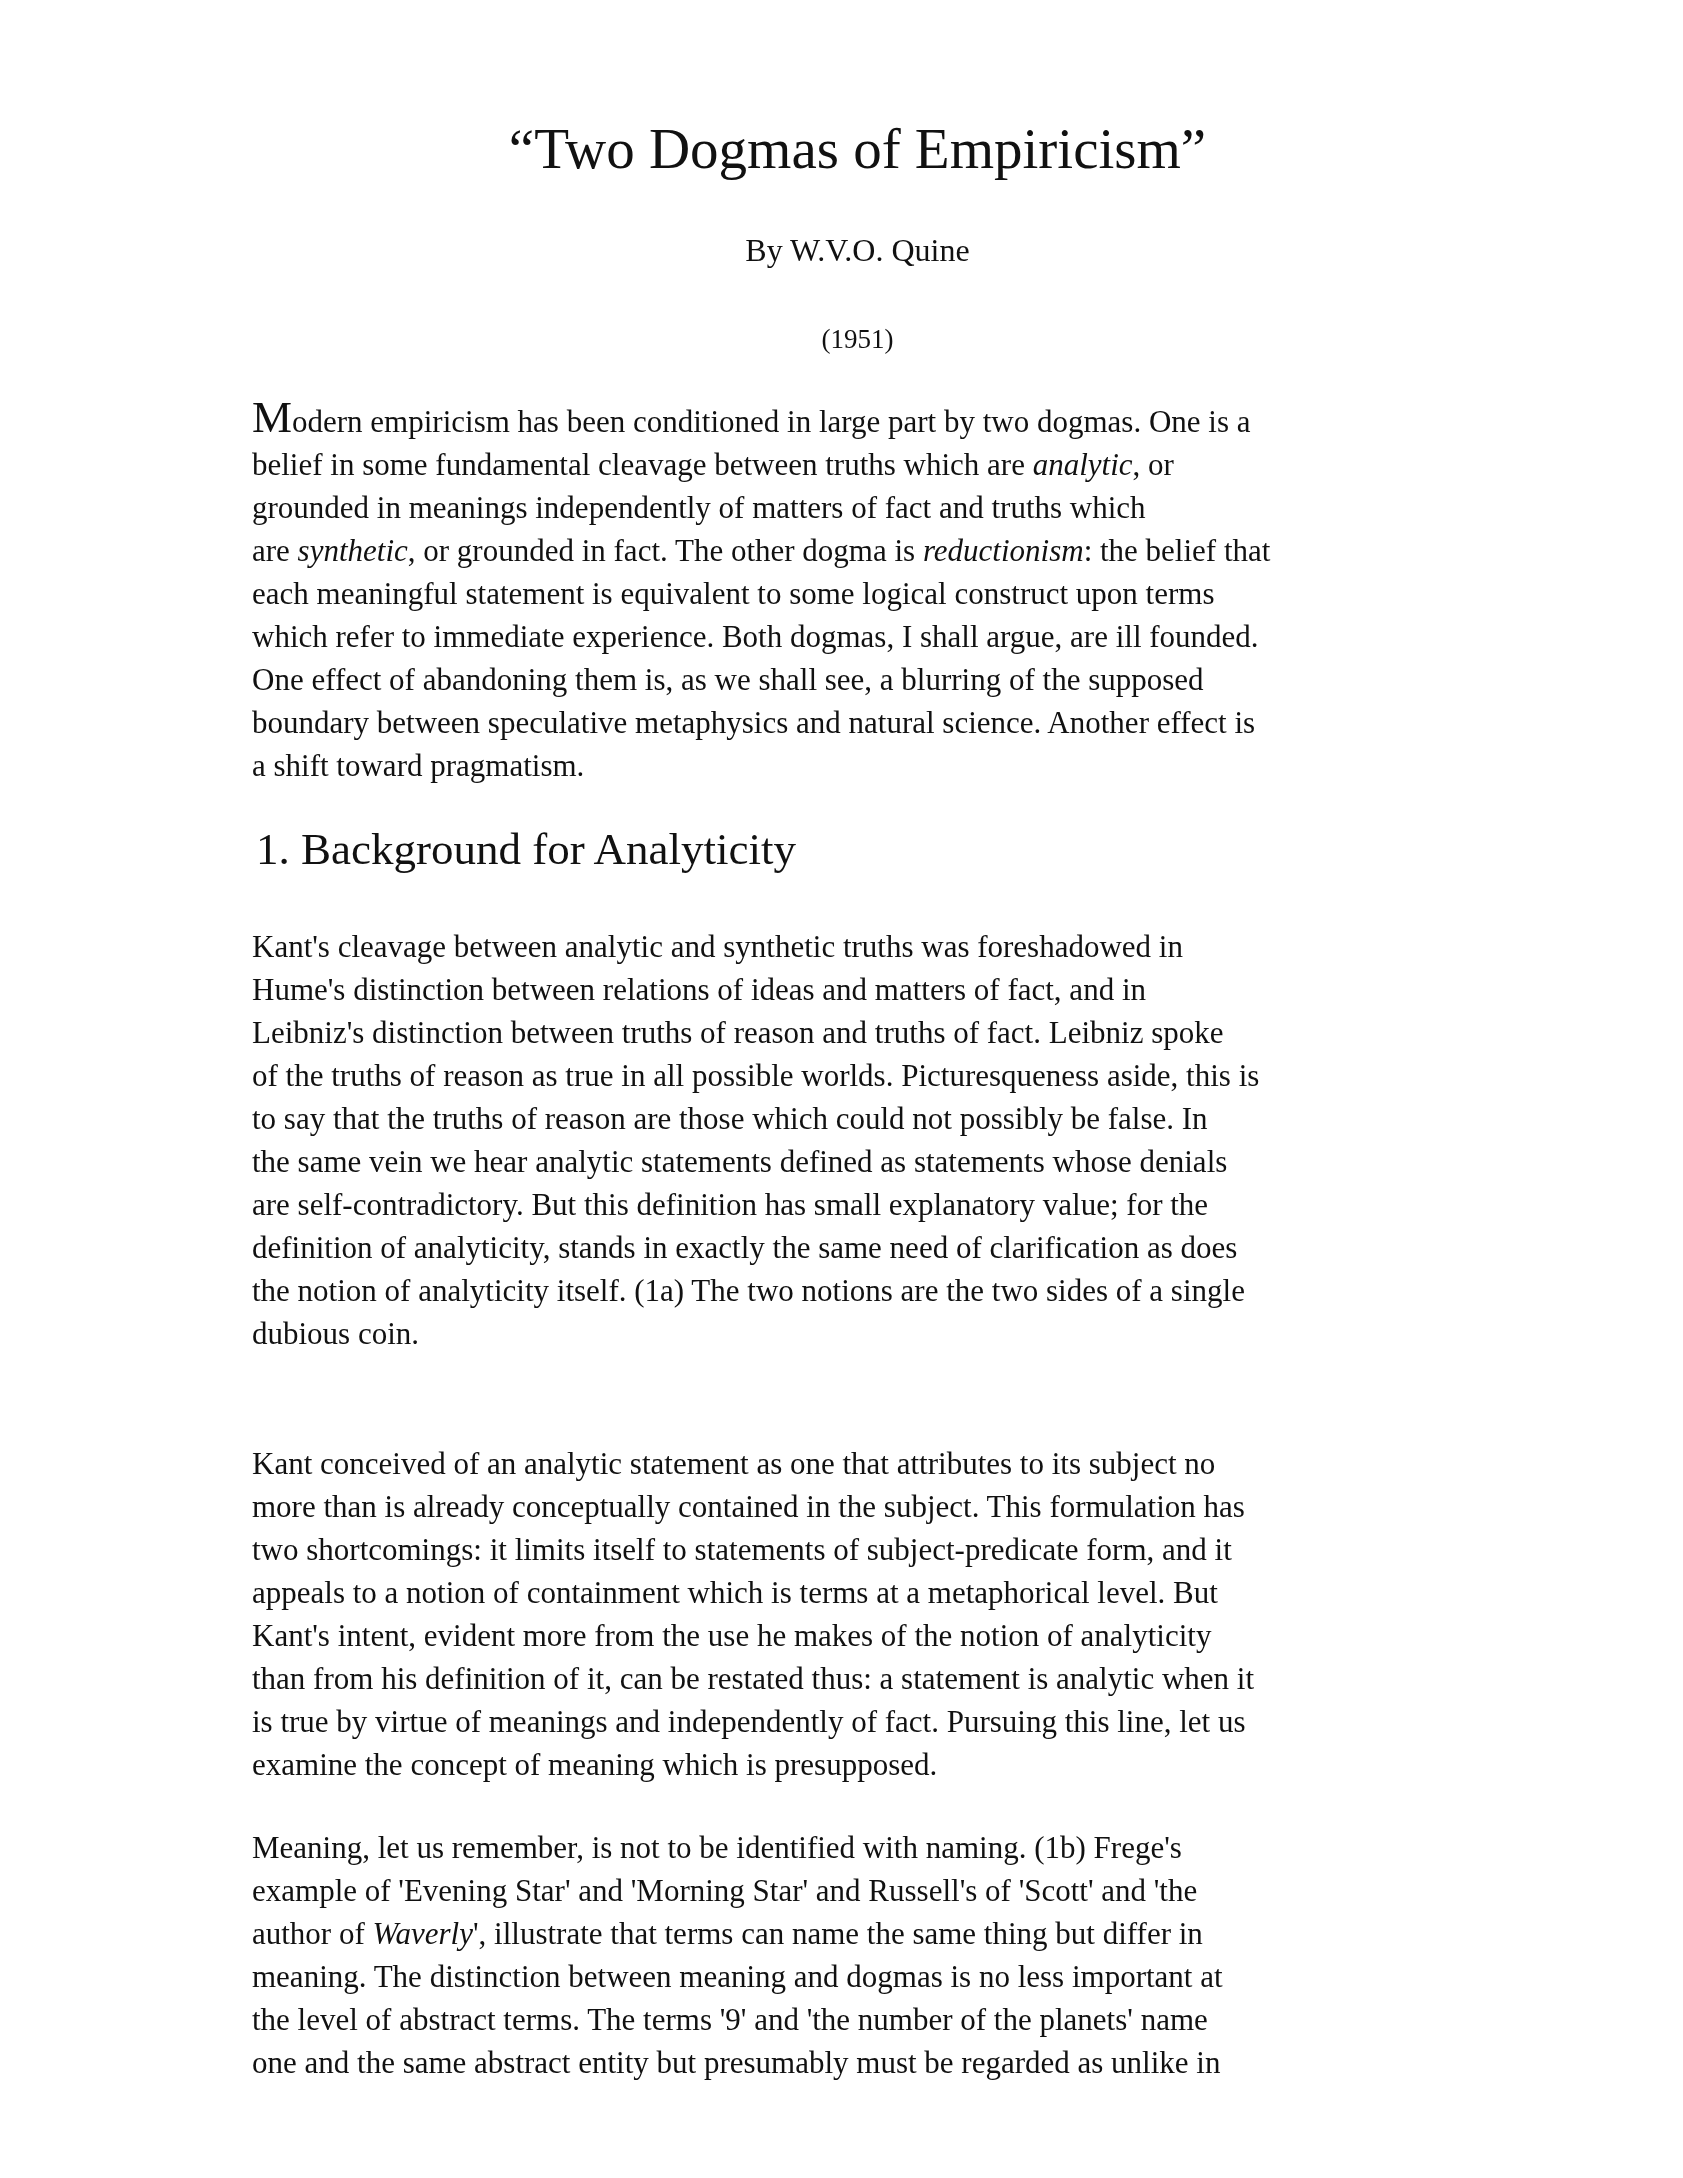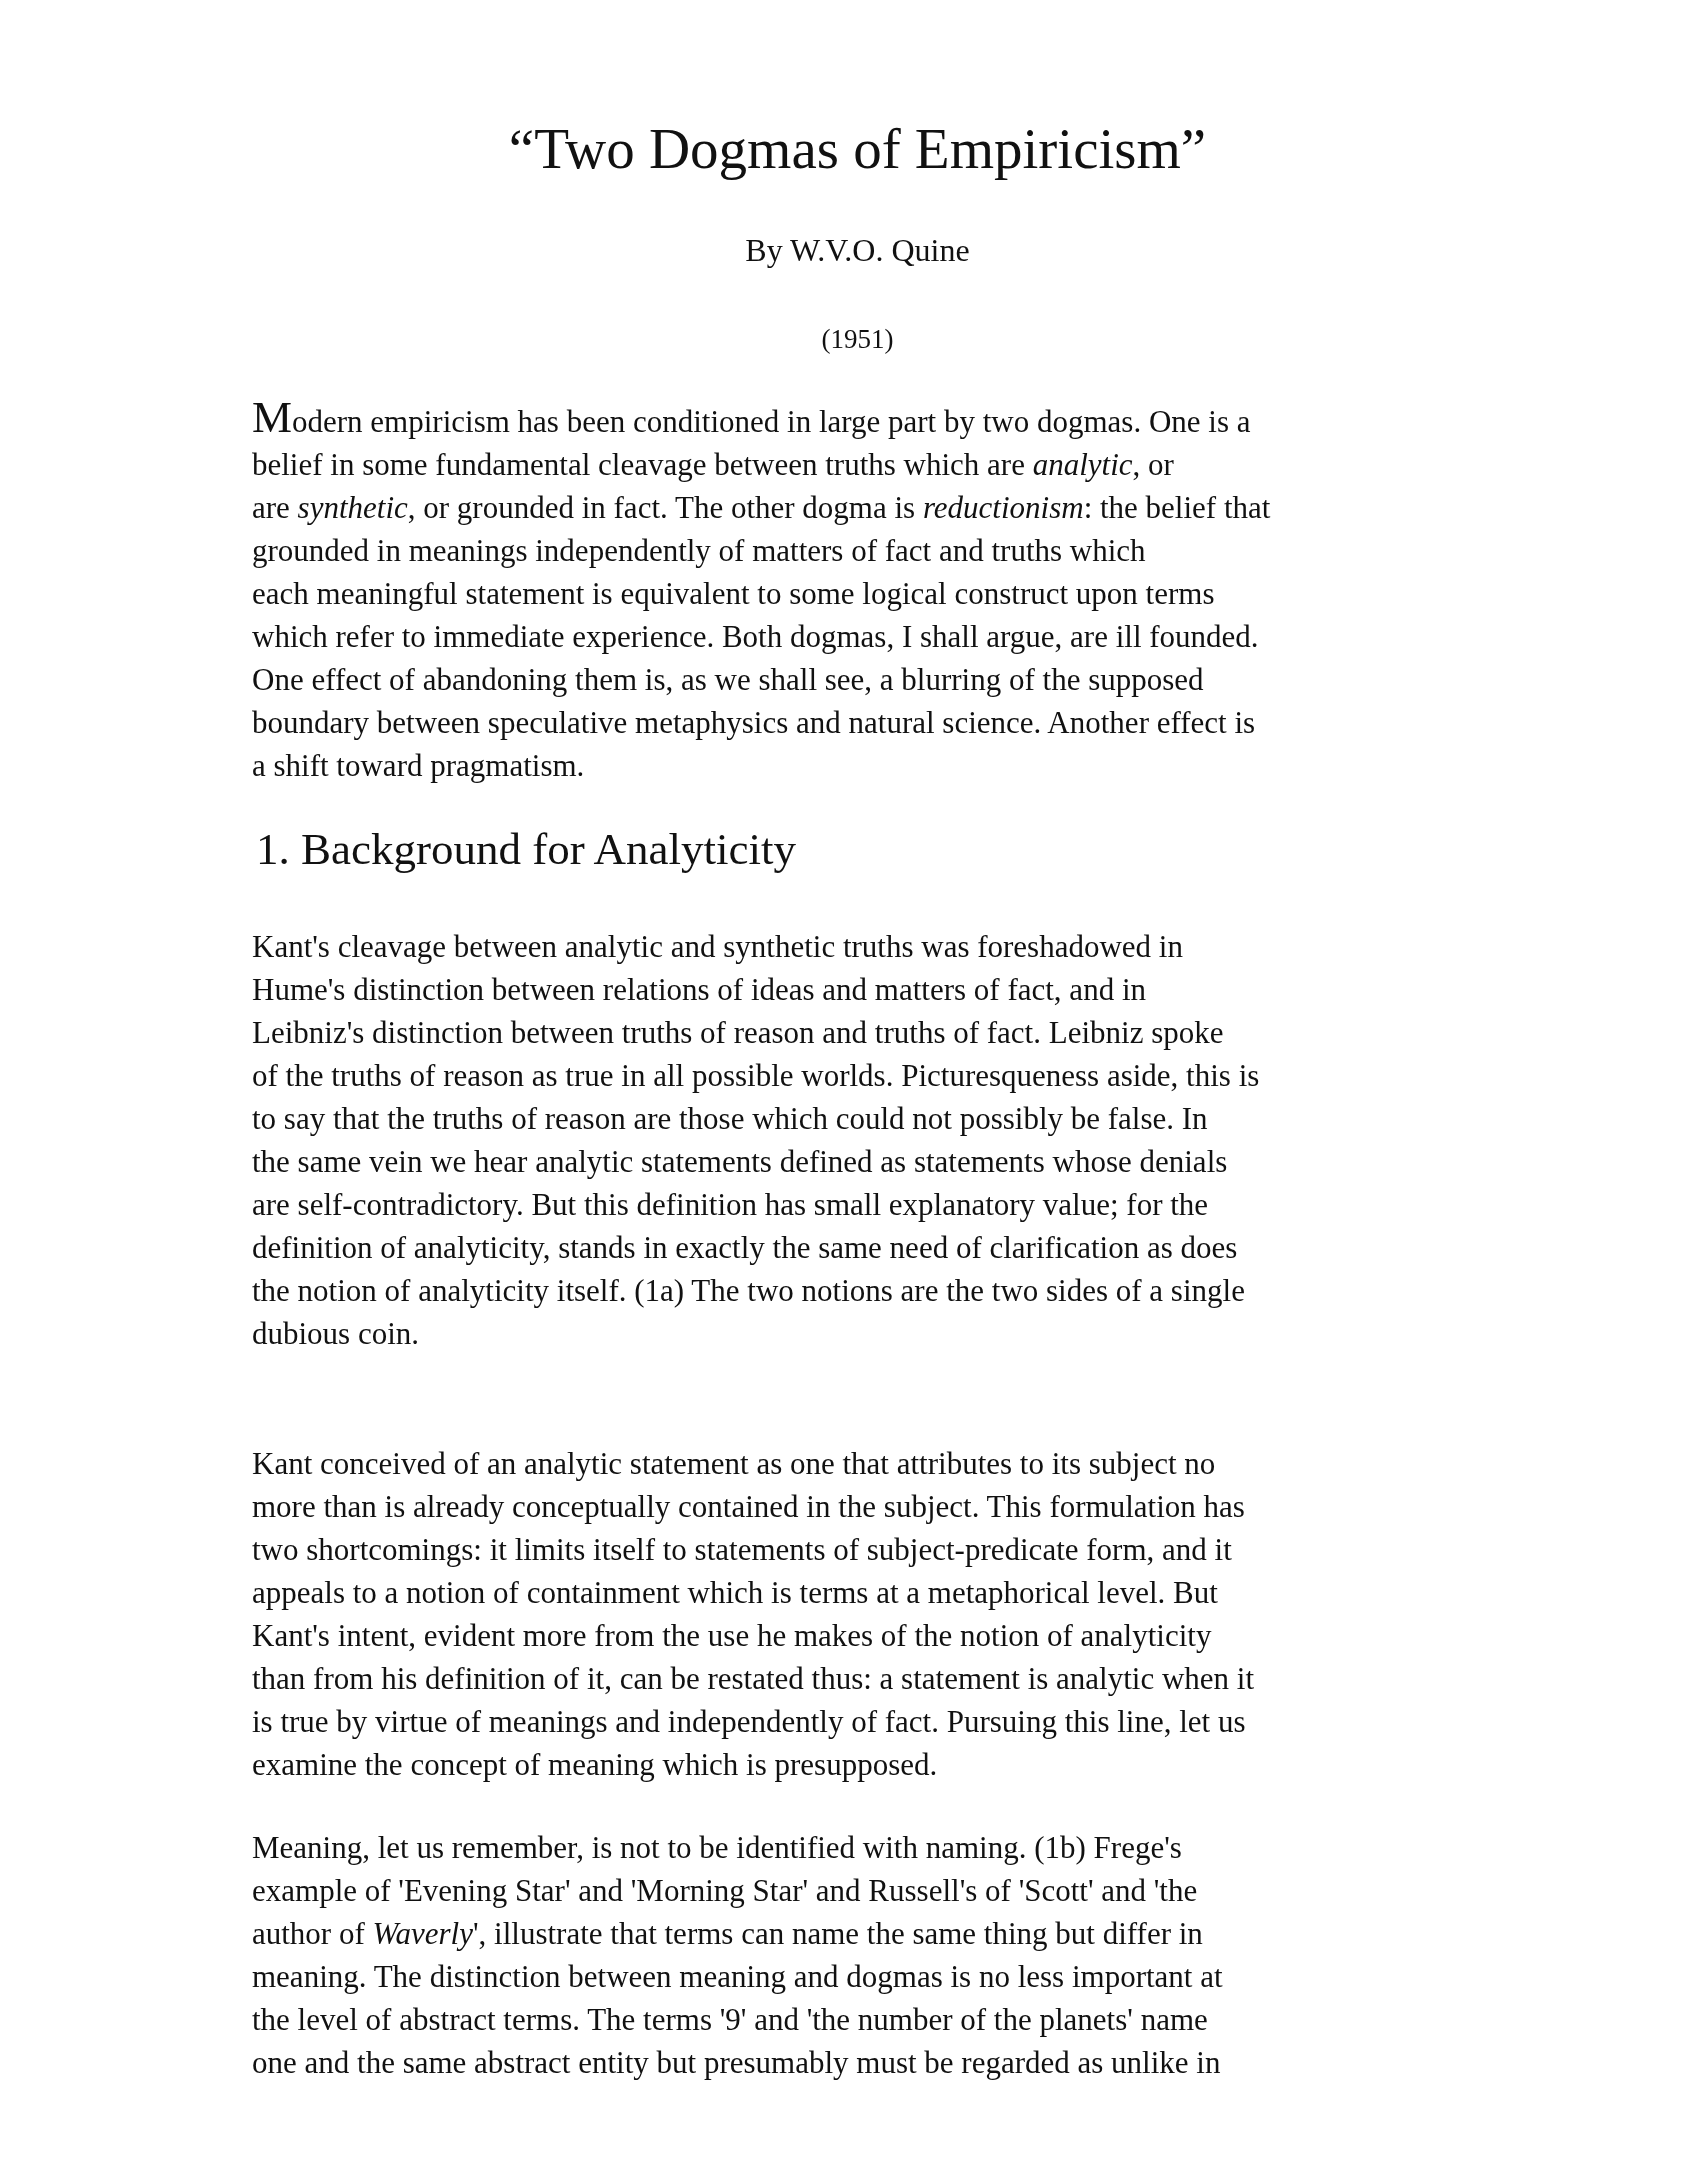--- a/index.html
+++ b/index.html
@@ -21,22 +21,22 @@
 </head>
 <body>
 
 <h1 class="center title">“Two Dogmas of Empiricism”</h1>
 <div class="center byline">By W.V.O. Quine</div>
 <div class="center year">(1951)</div>
 
 <p class="para" id="p-intro">
   <span class="line"><span class="dropcap">M</span><span>odern empiricism has been conditioned in large part by two dogmas. One is a</span></span>
   <span class="line"><span>belief in some fundamental cleavage between truths which are </span><em>analytic</em><span>, or</span></span>
+  <span class="line">grounded in meanings independently of matters of fact and truths which</span>
   <span class="line"><span>are </span><em>synthetic</em><span>, or grounded in fact. The other dogma is </span><em>reductionism</em><span>: the belief that</span></span>
-  <span class="line">grounded in meanings independently of matters of fact and truths which</span>
   <span class="line">each meaningful statement is equivalent to some logical construct upon terms</span>
   <span class="line">which refer to immediate experience. Both dogmas, I shall argue, are ill founded.</span>
   <span class="line">One effect of abandoning them is, as we shall see, a blurring of the supposed</span>
   <span class="line">boundary between speculative metaphysics and natural science. Another effect is</span>
   <span class="line">a shift toward pragmatism.</span>
 </p>
 
 <h2 class="heading">1. Background for Analyticity</h2>
 
 <p class="para" id="p-s1-1">

